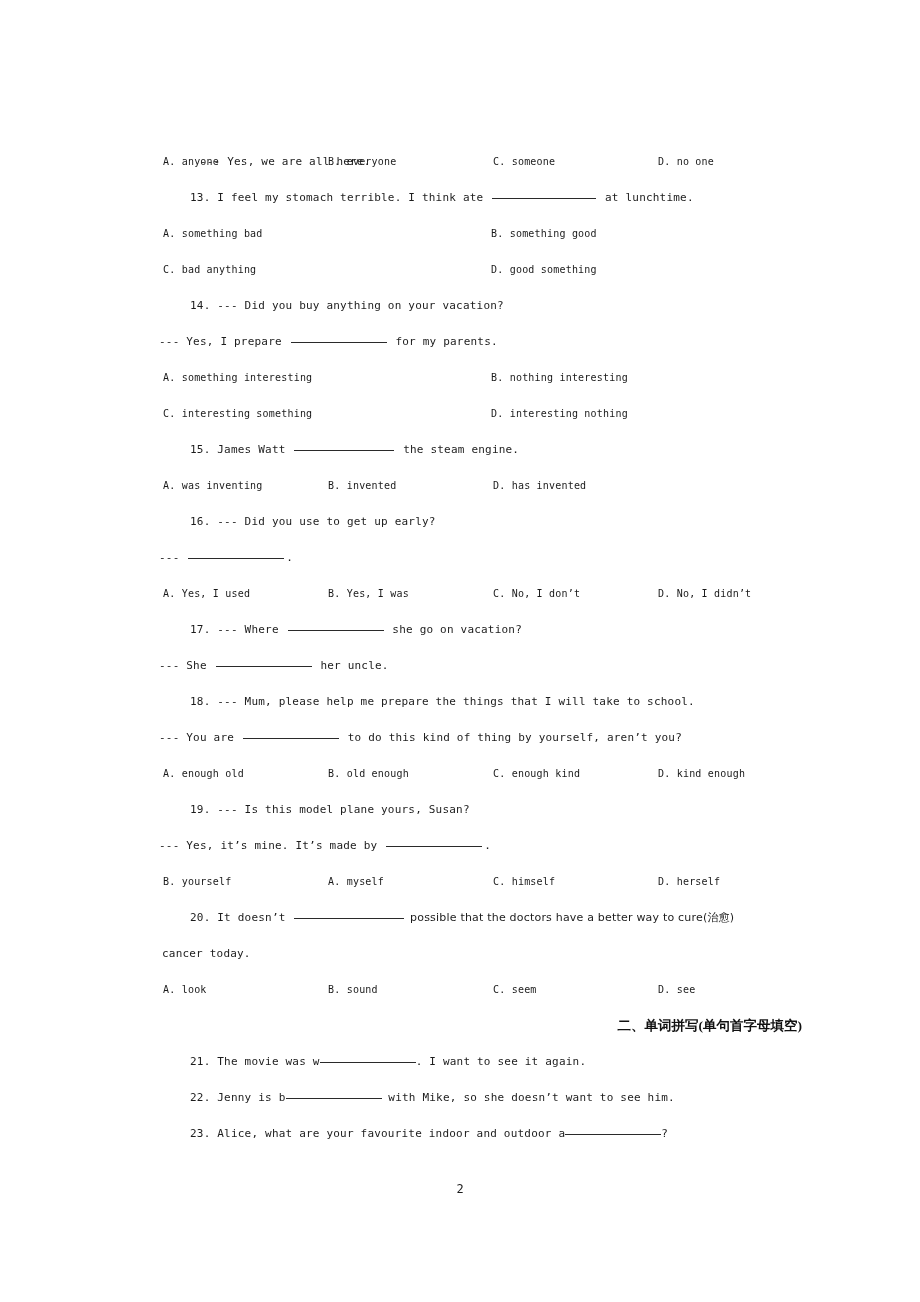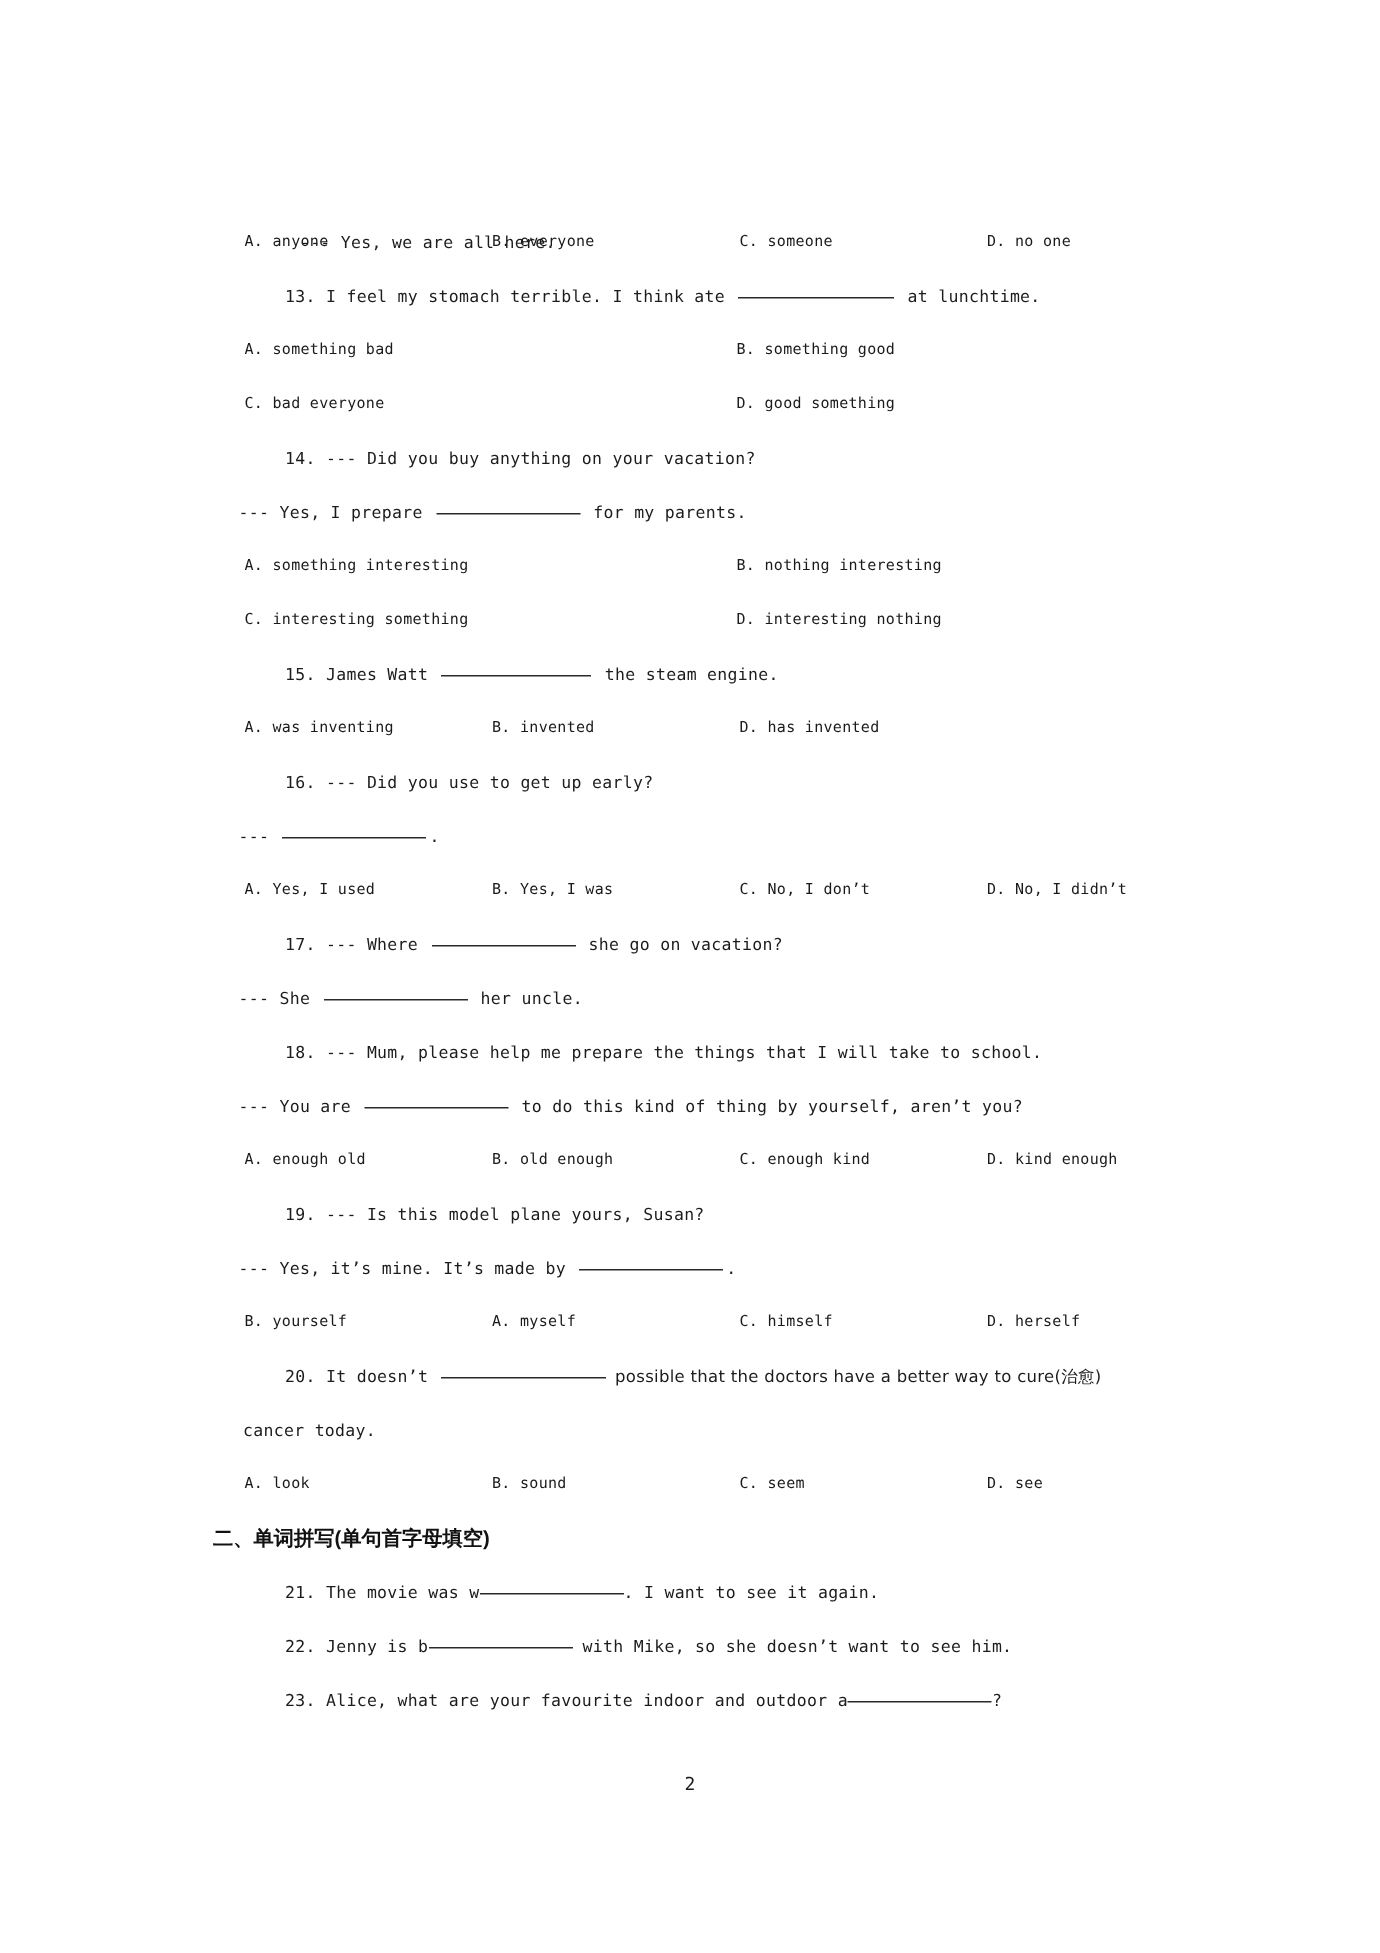--- a/index.html
+++ b/index.html
@@ -71,27 +71,28 @@
     margin: 0 2px;
   }
   .blank.w1 { width: 104px; }
   .blank.w2 { width: 96px; }
   .blank.w3 { width: 100px; }
   .blank.w4 { width: 110px; }
   .blank.tight { margin: 0; }
 
   
   .section-head {
-    font-family: Liberation Sans, sans-serif;
+    font-family: Liberation Serif, serif;
     font-weight: bold;
     font-size: 13.5px;
     line-height: 36px;
     height: 36px;
     white-space: pre;
     color: #111;
+    text-align: right;
   }
 
   .cjk { font-family: "DejaVu Sans", "Liberation Sans", sans-serif; }
 
   .pagenum {
     position: absolute;
     left: 0;
     top: 1182px;
     width: 920px;
     text-align: center;
@@ -115,21 +116,21 @@
       <span class="c"><span>C.</span> <span>someone</span></span>
       <span class="c"><span>D.</span> <span>no one</span></span>
     </div>
 
     <div class="line stem"><span class="num">13.</span> <span>I feel my stomach terrible. I think ate </span><span class="blank w1"></span><span> at lunchtime.</span></div>
     <div class="optrow cols2">
       <span class="c"><span>A.</span> <span>something bad</span></span>
       <span class="c"><span>B.</span> <span>something good</span></span>
     </div>
     <div class="optrow cols2">
-      <span class="c"><span>C.</span> <span>bad everyone</span></span>
+      <span class="c"><span>C.</span> <span>bad anything</span></span>
       <span class="c"><span>D.</span> <span>good something</span></span>
     </div>
 
     <div class="line stem"><span class="num">14.</span> <span>--- Did you buy anything on your vacation?</span></div>
     <div class="line dialog"><span>--- Yes, I prepare </span><span class="blank w2"></span><span> for my parents.</span></div>
     <div class="optrow cols2">
       <span class="c"><span>A.</span> <span>something interesting</span></span>
       <span class="c"><span>B.</span> <span>nothing interesting</span></span>
     </div>
     <div class="optrow cols2">

